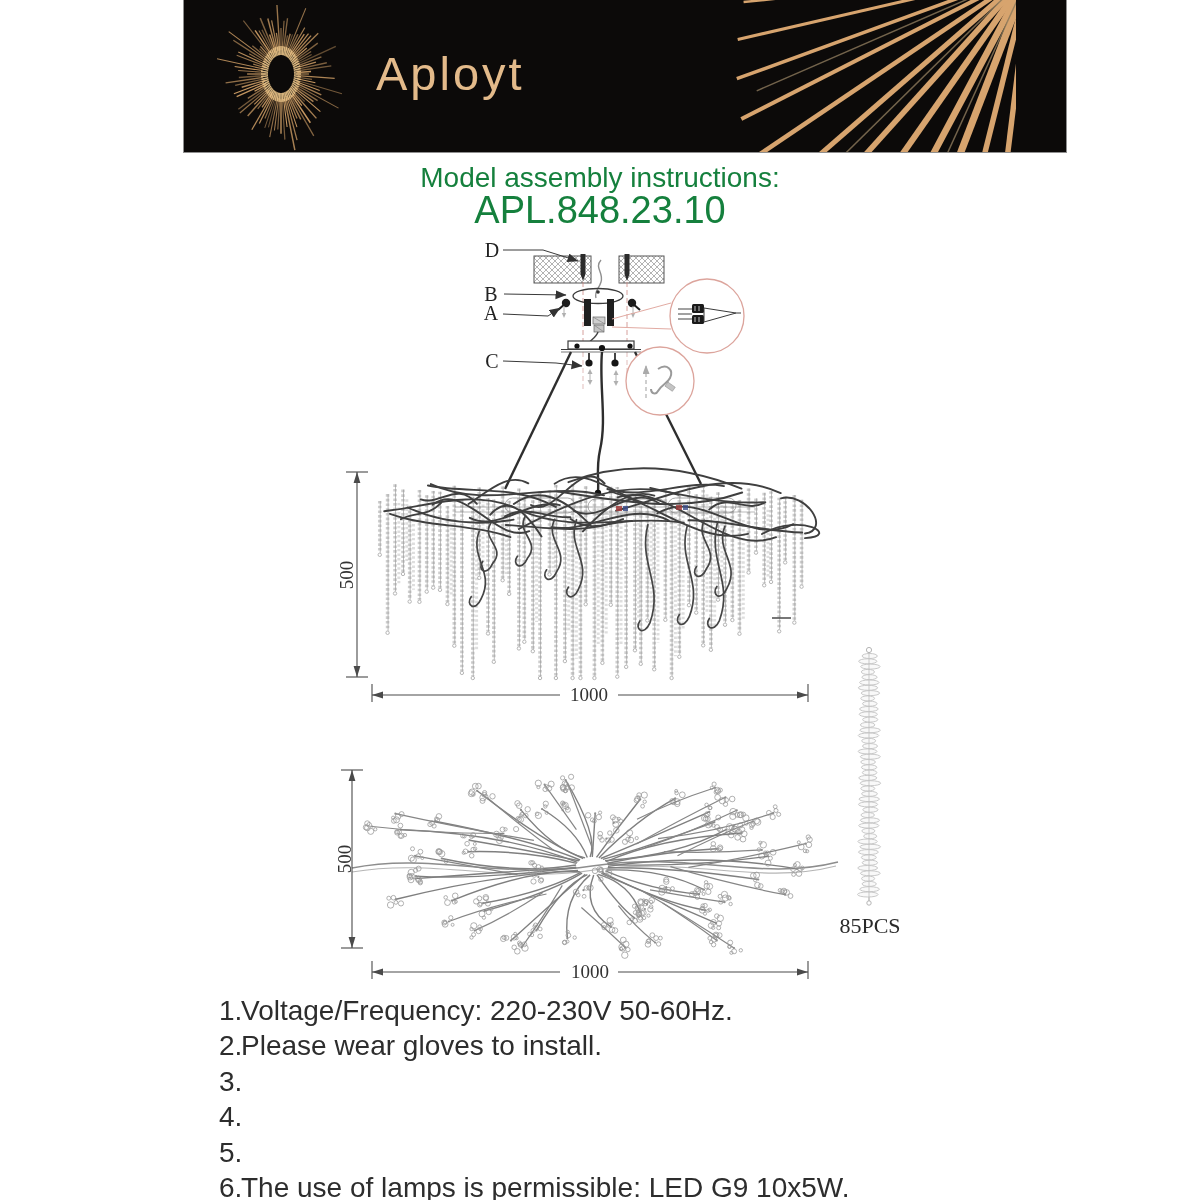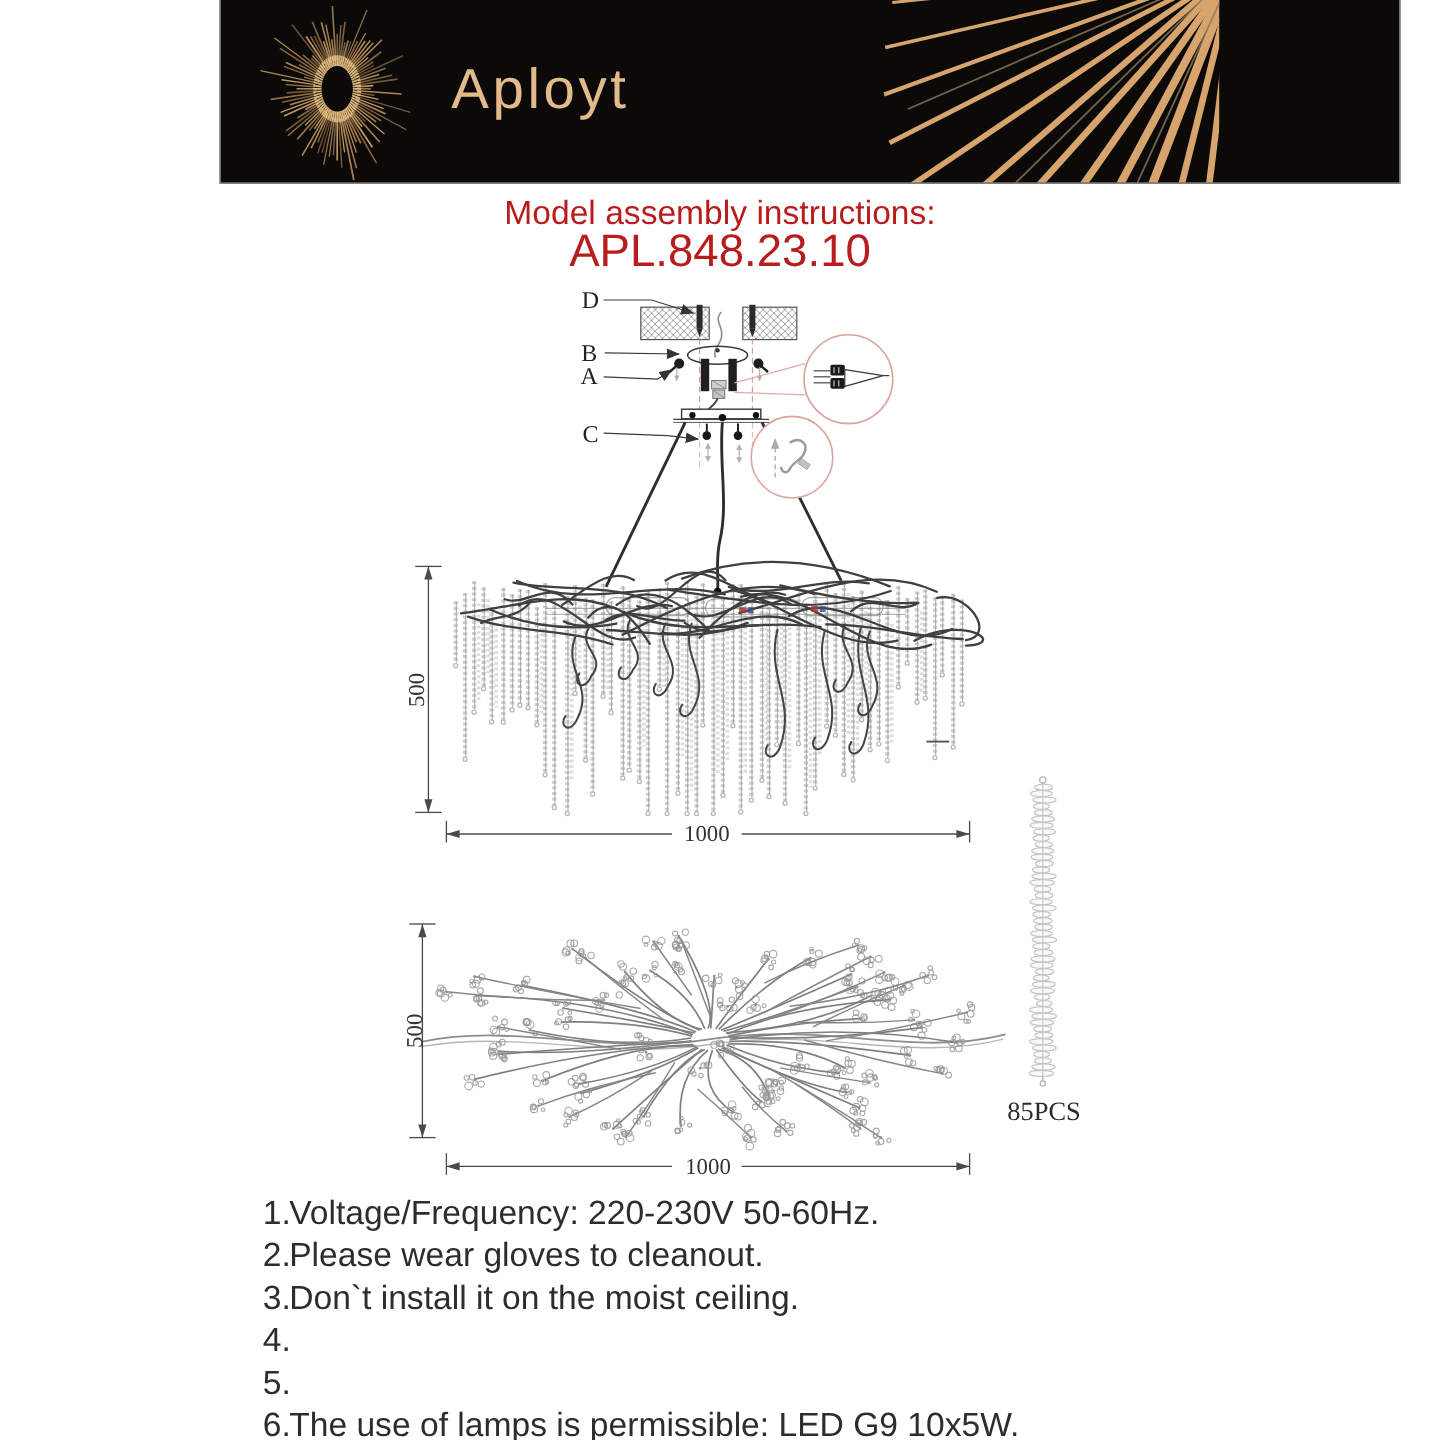--- a/index.html
+++ b/index.html
@@ -1,23 +1,23 @@
 <!DOCTYPE html>
 <html><head>
 <meta charset="utf-8">
 <style>
   html,body{margin:0;padding:0;}
   body{width:1200px;height:1200px;position:relative;background:#ffffff;
        font-family:"Liberation Sans",sans-serif;overflow:hidden;}
-  .header{position:absolute;left:183px;top:0;width:984px;height:153px;
+  .header{position:absolute;left:183px;top:0;width:884px;height:153px;
           background:#0c0a09;border:1px solid #8f8f8f;border-top:none;
           box-sizing:border-box;overflow:hidden;}
   .brand{position:absolute;left:192px;top:50%;transform:translateY(-55%);
          font-size:47px;color:#e3ba8a;letter-spacing:3px;font-weight:400;}
-  .title-block{position:absolute;left:0;top:161px;width:1200px;text-align:center;color:#b91c1c;}
+  .title-block{position:absolute;left:0;top:161px;width:1200px;text-align:center;color:#15803d;}
   .title-line{font-size:28px;line-height:34px;}
   .model-line{font-size:38px;line-height:31px;}
   .diagram{position:absolute;left:0;top:0;}
   .inst{position:absolute;left:0;top:995px;width:1200px;color:#2d2d2d;}
   .inst-row{display:flex;height:35.4px;align-items:flex-start;font-size:28px;}
   .inst-num{margin-left:219px;width:22px;flex:none;}
   .inst-text{white-space:nowrap;}
   text{font-family:"Liberation Serif",serif;fill:#222;}
   .slabel{font-size:20px;}
   .dlabel{font-size:19px;fill:#333;}
@@ -1242,25 +1242,24 @@
   <text class="pcs" x="870" y="933" text-anchor="middle">85PCS</text>
 </svg>
 
 <div class="inst">
   <div class="inst-row">
     <span class="inst-num">1.</span>
     <span class="inst-text">Voltage/Frequency: 220-230V 50-60Hz.</span>
   </div>
   <div class="inst-row">
     <span class="inst-num">2.</span>
-    <span class="inst-text">Please wear gloves to cleanout.</span>
+    <span class="inst-text">Please wear gloves to install.</span>
   </div>
   <div class="inst-row">
     <span class="inst-num">3.</span>
-    <span class="inst-text">Don`t install it on the moist ceiling.</span>
   </div>
   <div class="inst-row">
     <span class="inst-num">4.</span>
   </div>
   <div class="inst-row">
     <span class="inst-num">5.</span>
   </div>
   <div class="inst-row">
     <span class="inst-num">6.</span>
     <span class="inst-text">The use of lamps is permissible: LED G9 10x5W.</span>

